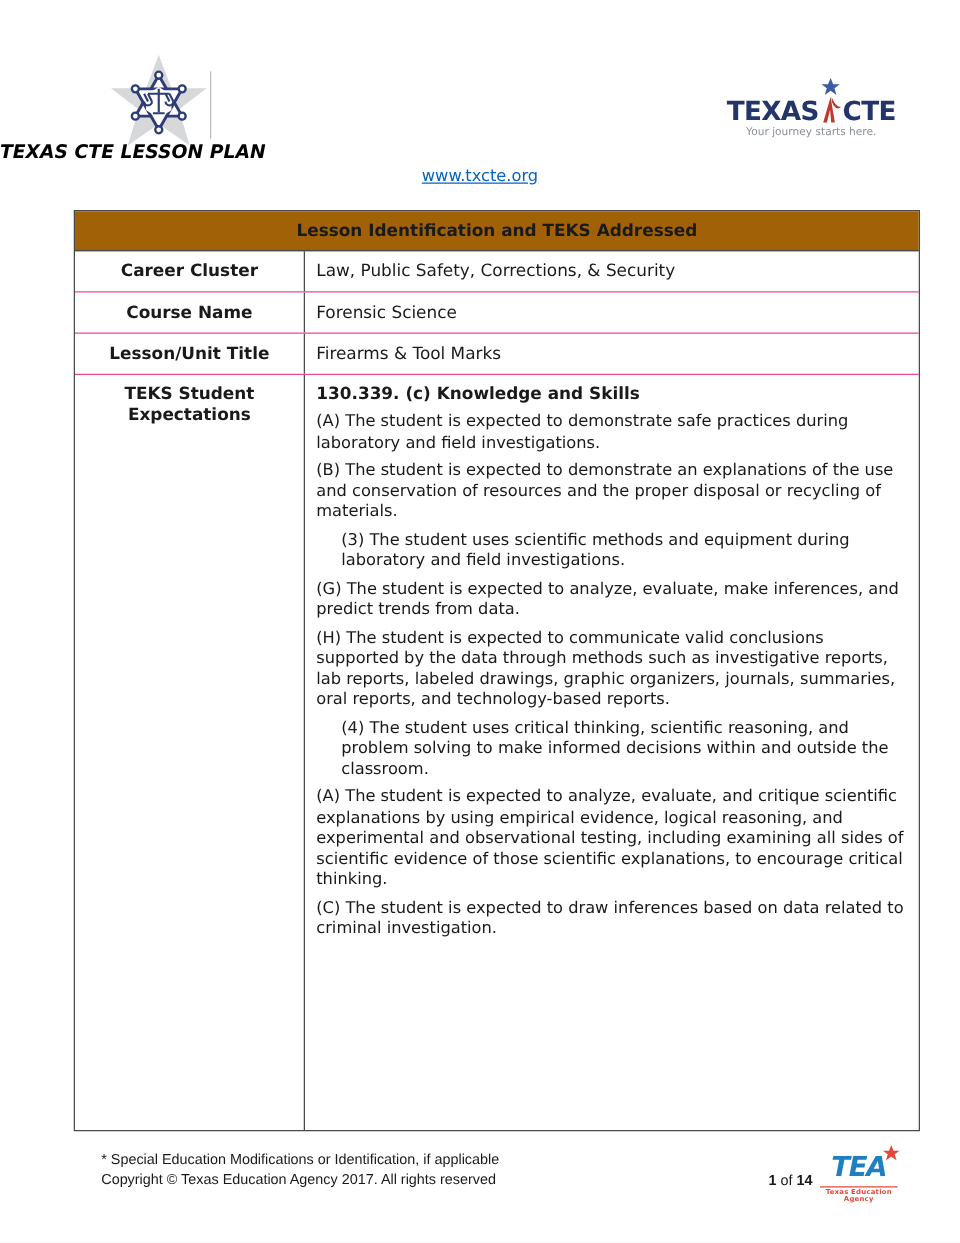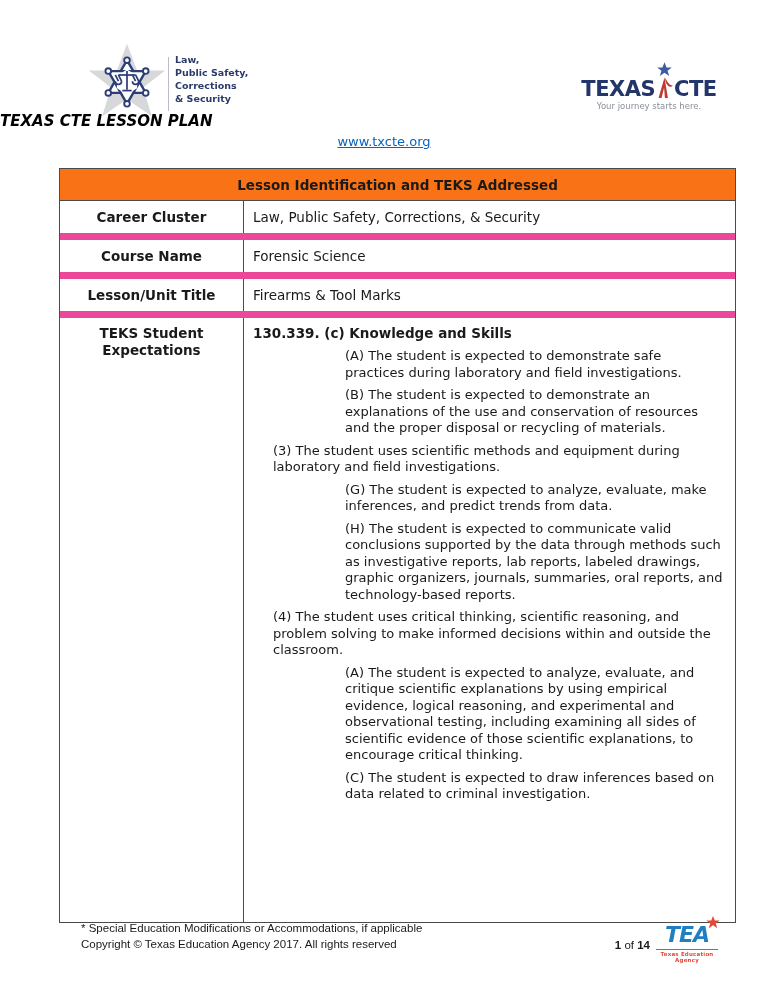--- a/index.html
+++ b/index.html
@@ -23,35 +23,35 @@
 
   
   .doc-title{position:absolute;left:0;top:112px;width:100%;text-align:left;
     font-weight:bold;font-size:15px;color:#000;font-style:italic;}
   .doc-link{position:absolute;left:0;top:134px;width:100%;text-align:center;font-size:13px;}
   .doc-link a{color:#0563c1;text-decoration:underline;cursor:pointer;}
 
   
   .lesson-table{position:absolute;left:59px;top:168px;width:677px;
     border:1px solid #4a4a4a;box-sizing:border-box;font-size:13.5px;}
-  .t-header{height:31px;background:#f97316;border-bottom:1px solid #4a4a4a;
+  .t-header{height:31px;background:#a16207;border-bottom:1px solid #4a4a4a;
     display:flex;align-items:center;justify-content:center;font-weight:bold;}
-  .t-row{display:grid;grid-template-columns:184px 1fr;border-bottom:7px solid #ec4899;}
+  .t-row{display:grid;grid-template-columns:184px 1fr;border-bottom:1px solid #ec4899;}
   .t-row:last-child{border-bottom:none;}
   .t-label{border-right:1px solid #4a4a4a;display:flex;align-items:center;
     justify-content:center;font-weight:bold;text-align:center;padding:0 8px;box-sizing:border-box;}
   .t-value{display:flex;align-items:center;padding:0 10px 0 9px;box-sizing:border-box;}
   .row-std{height:32px;}
   .row-teks{height:604px;}
   .row-teks .t-label{align-items:flex-start;padding-top:7px;line-height:17px;}
   .teks-cell{display:block;padding:7px 12px 0 9px;overflow:hidden;box-sizing:border-box;}
   .teks-heading{font-weight:bold;font-size:13.5px;margin:0 0 6px 0;line-height:17px;}
   .teks-p{font-size:13px;line-height:16.5px;margin:0 0 6px 0;}
   .teks-p.level1{margin-left:20px;}
-  .teks-p.level2{margin-left:92px;}
+  .teks-p.level2{}
 
   
   .footer-note{position:absolute;left:81px;top:920px;font-family:"Liberation Sans",sans-serif;
     font-size:11.5px;line-height:16px;color:#1a1a1a;}
   .page-info{position:absolute;left:560px;top:939px;width:90px;text-align:right;
     font-family:"Liberation Sans",sans-serif;font-size:11.5px;color:#1a1a1a;}
   .page-info b{font-weight:bold;}
   .tea-logo{position:absolute;left:656px;top:922px;width:62px;height:46px;text-align:center;}
   .tea-word{position:relative;font-style:italic;font-weight:800;font-size:22px;line-height:26px;
     color:#1e7fc2;letter-spacing:-1px;font-family:"DejaVu Sans",sans-serif;}
@@ -82,26 +82,20 @@
       </g>
       <g stroke="#2d3d76" stroke-width="2.2" fill="none">
         <line x1="50" y1="36" x2="50" y2="60"></line>
         <line x1="39" y1="41" x2="61" y2="41"></line>
         <path d="M35 41 l4 8 M43 49 l-4 -8 M35 49 a4 4 0 0 0 8 0"></path>
         <path d="M57 41 l4 8 M65 49 l-4 -8 M57 49 a4 4 0 0 0 8 0"></path>
         <line x1="44" y1="61" x2="56" y2="61"></line>
       </g>
     </svg>
     <div class="law-sep"></div>
-    <div class="law-text">
-      <div>Law,</div>
-      <div>Public Safety,</div>
-      <div>Corrections</div>
-      <div>&amp; Security</div>
-    </div>
   </div>
 
   <div class="cte-logo">
     <div class="cte-word">
       <span class="cte-txt">TEXAS</span>
       <span class="cte-a">
         <svg viewBox="0 0 20 44" width="17" height="38">
           <polygon points="10,0 12.4,6 18.6,6 13.6,9.8 15.5,16 10,12.2 4.5,16 6.4,9.8 1.4,6 7.6,6" fill="#3b5ba5"></polygon>
           <path d="M3 42 L10 18 L14 42 L10.5 42 L9.5 30 L6.5 42 Z" fill="#c0392e"></path>
           <path d="M11 18 C14 26 18 28 20 27 C17 31 13 28 11 22 Z" fill="#c0392e"></path>
@@ -147,21 +141,21 @@
             <div class="teks-p level2">(H) The student is expected to communicate valid conclusions supported by the data through methods such as investigative reports, lab reports, labeled drawings, graphic organizers, journals, summaries, oral reports, and technology-based reports.</div>
             <div class="teks-p level1">(4) The student uses critical thinking, scientific reasoning, and problem solving to make informed decisions within and outside the classroom.</div>
             <div class="teks-p level2">(A) The student is expected to analyze, evaluate, and critique scientific explanations by using empirical evidence, logical reasoning, and experimental and observational testing, including examining all sides of scientific evidence of those scientific explanations, to encourage critical thinking.</div>
             <div class="teks-p level2">(C) The student is expected to draw inferences based on data related to criminal investigation.</div>
           </div>
       </div>
     </div>
   </div>
 
   <div class="footer-note">
-    <div>* Special Education Modifications or Accommodations, if applicable</div>
+    <div>* Special Education Modifications or Identification, if applicable</div>
     <div>Copyright © Texas Education Agency 2017. All rights reserved</div>
   </div>
 
   <div class="page-info">
     <b>1</b><span> of </span><b>14</b>
   </div>
 
   <div class="tea-logo">
     <div class="tea-word"><span>TEA</span>
       <svg class="tea-star" viewBox="0 0 20 20">

